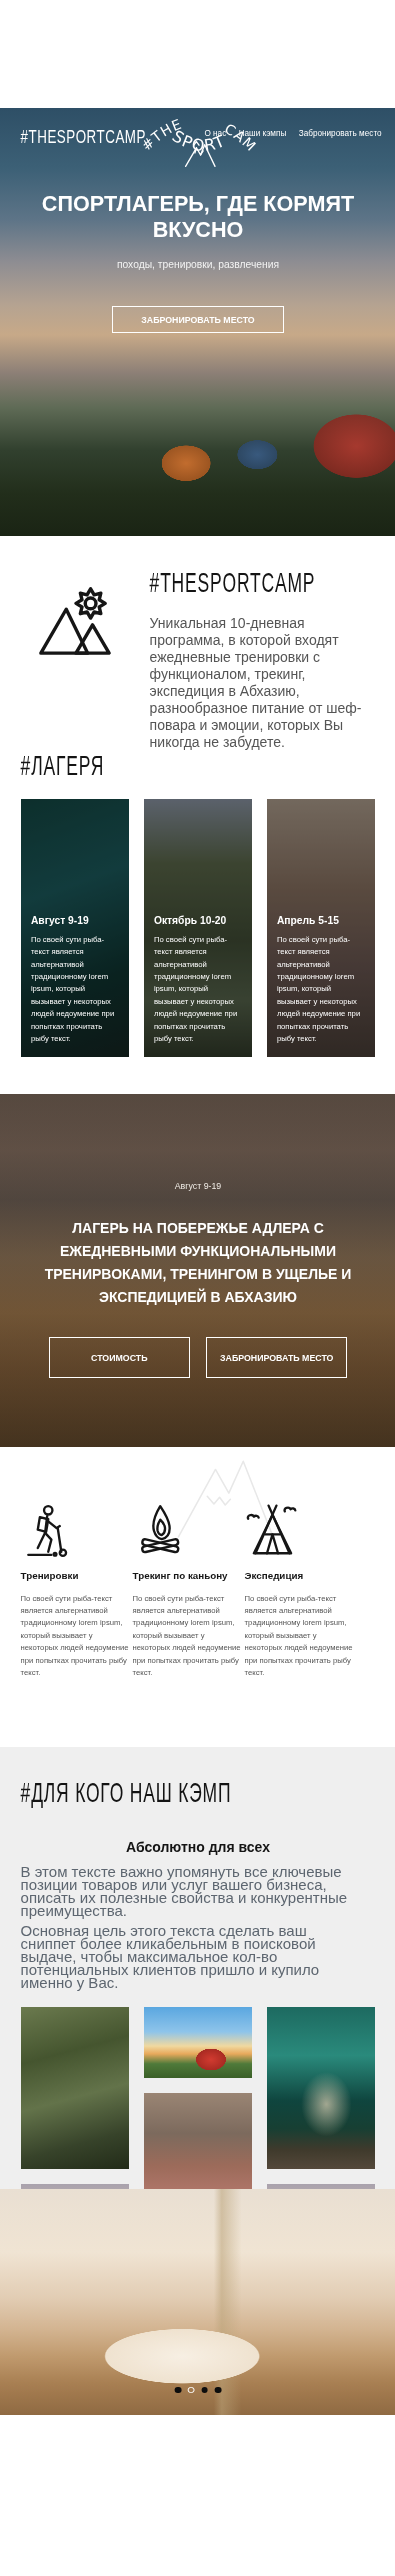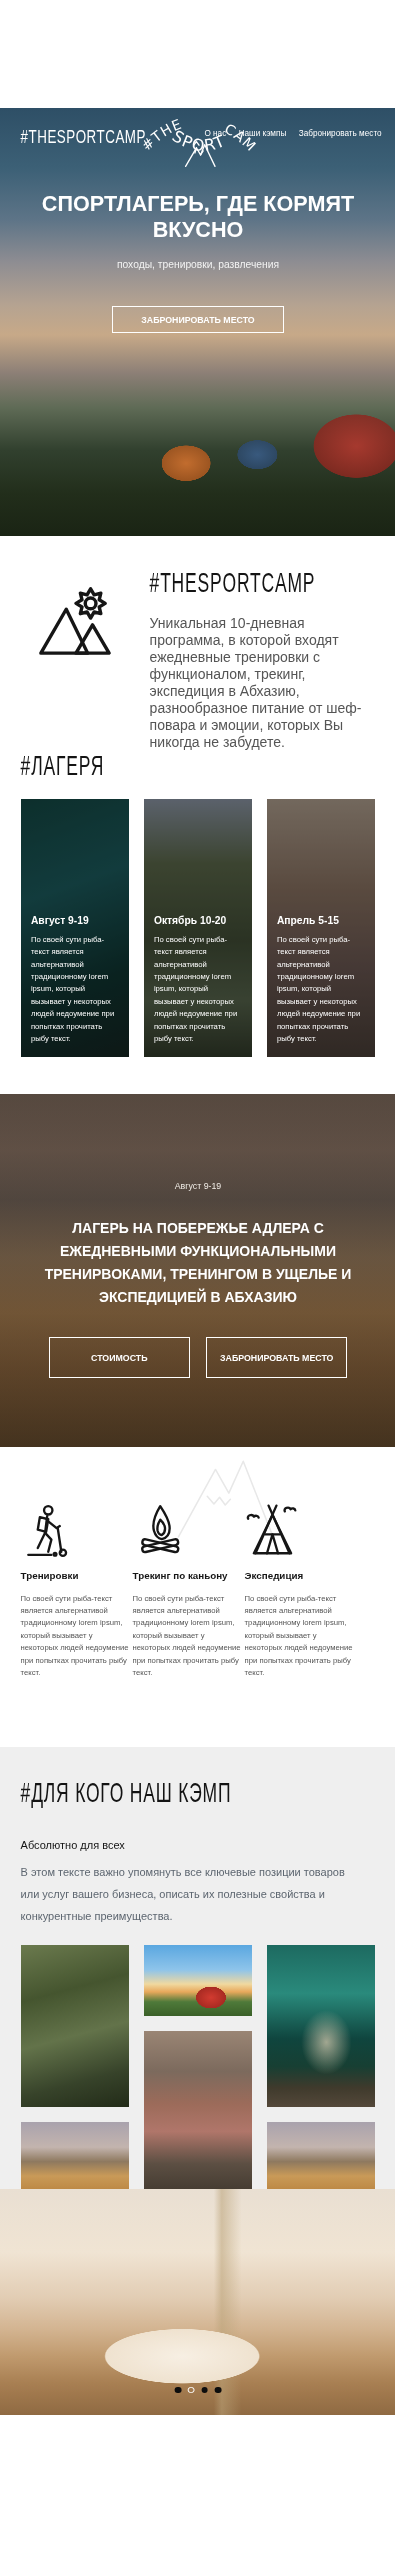--- a/index.html
+++ b/index.html
@@ -68,22 +68,22 @@
   .program { height:300px; position:relative; padding:32px 20.6px 0; }
   .watermark { position:absolute; left:170px; top:5.2px; width:111px; height:90px; z-index:0; }
   .prog-row { display:flex; gap:4px; margin-top:24px; position:relative; z-index:1; }
   .prog-item { width:108px; }
   .prog-item svg { width:55px; height:55px; }
   .prog-title { margin-top:10.3px; font-size:9.8px; font-weight:bold; color:#161616; }
   .prog-text { margin-top:11.3px; font-size:7.7px; line-height:12.4px; color:#555555; }
 
   
   .forwho { height:442px; background:#efefef; padding:30px 20.6px 0; }
-  .forwho-sub { margin-top:32px; font-size:11px; font-weight:normal; color:#141414; }
-  .forwho-p { margin-top:10.3px; font-size:11px; line-height:22px; color:#5d6670; max-width:340px; }
+  .forwho-sub { margin-top:32px; font-size:14px; font-weight:bold; color:#141414;text-align:center; }
+  .forwho-p { margin-top:10.3px; font-size:15px; line-height:13px; color:#5d6670; max-width:340px; }
   .forwho-p + .forwho-p { margin-top:7.2px; }
   .gallery { display:flex; gap:15px; margin-top:17.5px; }
   .gcol { display:flex; flex-direction:column; gap:15.5px; width:108px; }
   .gimg { width:108px; }
   .g1 { height:162px; background:linear-gradient(165deg,#6b7a4e 0%,#45552f 30%,#63734a 55%,#37432a 80%,#222b18 100%); }
   .g2 { height:71px; background:
         radial-gradient(ellipse 27px 19.6px at 62% 74%, #d23b30 0%, #a82a22 55%, rgba(0,0,0,0) 56%),
         linear-gradient(180deg,#5aa7e0 0%,#8ec4ea 35%,#f0d9a0 55%,#e8a95c 66%,#4f7a3a 80%,#3a6028 100%); }
   .g3 { height:162px; background:
         radial-gradient(ellipse 36px 46px at 55% 60%, rgba(240,220,190,.65) 0%, rgba(0,0,0,0) 70%),
@@ -243,20 +243,21 @@
       <div class="prog-title">Экспедиция</div>
       <p class="prog-text">По своей сути рыба-текст является альтернативой традиционному lorem ipsum, который вызывает у некоторых людей недоумение при попытках прочитать рыбу текст.</p>
     </div>
   </div>
 </section>
 
 <section class="forwho">
   <div class="hand"><span>#ДЛЯ КОГО НАШ КЭМП</span></div>
   <div class="forwho-sub">Абсолютно для всех</div>
   <p class="forwho-p">В этом тексте важно упомянуть все ключевые позиции товаров или услуг вашего бизнеса, описать их полезные свойства и конкурентные преимущества.</p>
+  <p class="forwho-p">Основная цель этого текста сделать ваш сниппет более кликабельным в поисковой выдаче, чтобы максимальное кол-во потенциальных клиентов пришло и купило именно у Вас.</p>
 
   <div class="gallery">
     <div class="gcol">
       <div class="gimg g1"></div>
       <div class="gimg g4"></div>
     </div>
     <div class="gcol">
       <div class="gimg g2"></div>
       <div class="gimg g5"></div>
     </div>

